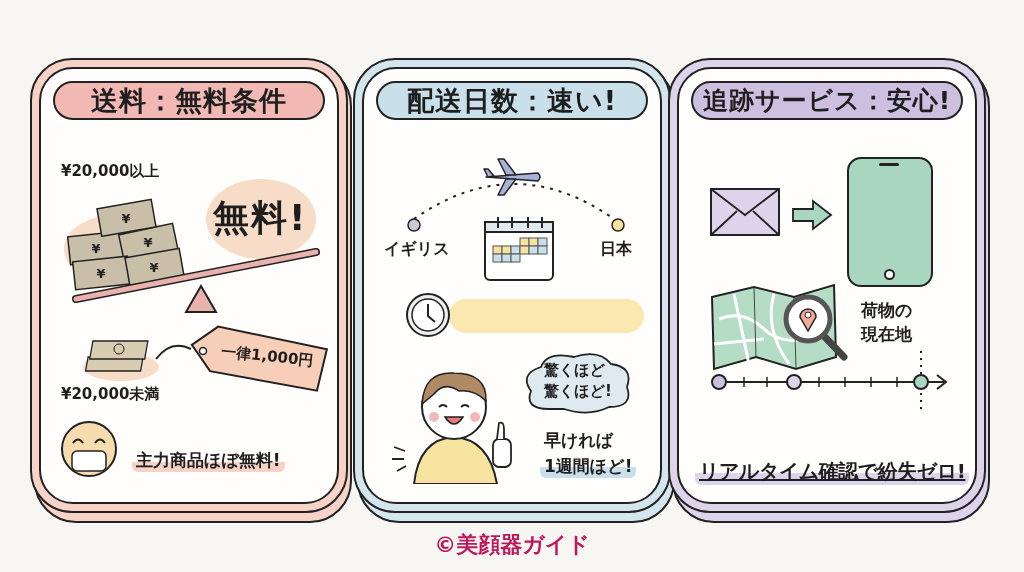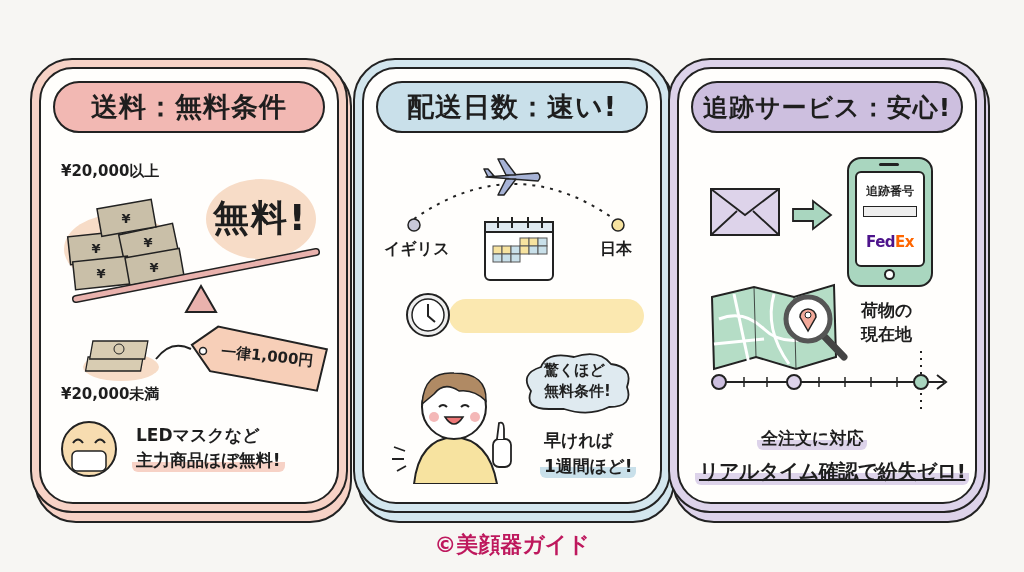--- a/index.html
+++ b/index.html
@@ -17,21 +17,21 @@
   }
   .card {
     position: absolute; left: 0; top: 0; right: 0; bottom: 0;
     border: 2.5px solid #222; border-radius: 42px; padding: 7px;
   }
   .card-inner {
     width: 100%; height: 100%; background: #fffefc;
     border: 2.5px solid #222; border-radius: 34px; position: relative; overflow: hidden;
   }
   .title-pill {
-    position: absolute; left: 12px; right: 12px; top: 12px; height: 52px;
+    position: absolute; left: 12px; right: 12px; top: 12px; height: 39px;
     border: 2.5px solid #222; border-radius: 28px;
     display: flex; align-items: center; justify-content: center;
     font-size: 27px; font-weight: bold; letter-spacing: 1px;
   }
   .abs { position: absolute; }
   .txt { font-weight: bold; }
   .hl { border-radius: 6px; padding: 0 4px; }
   .footer {
     position: absolute; left: 0; right: 0; top: 530px; text-align: center;
     font-size: 22px; font-weight: bold; color: #be185d;
@@ -91,21 +91,20 @@
       </svg>
       <div class="abs txt" style="left:180px;top:278px;font-size:15px;transform:rotate(6deg);">一律1,000円</div>
 
       <div class="abs txt" style="left:20px;top:316px;font-size:15px;">¥20,000未満</div>
 
       <svg class="abs" style="left:18px;top:350px;" width="60" height="60">
         <circle cx="30" cy="30" r="27" fill="#f7dcb0" stroke="#222" stroke-width="2"></circle>
         <path d="M14 24 Q19 17 24 24 M36 24 Q41 17 46 24" stroke="#222" stroke-width="2" fill="none"></path>
         <rect x="13" y="32" width="34" height="20" rx="5" fill="#fff" stroke="#222" stroke-width="1.5"></rect>
       </svg>
-      <div class="abs txt" style="left:95px;top:355px;font-size:17px;">LEDマスクなど</div>
       <div class="abs txt hl" style="left:91px;top:380px;font-size:17px;background:linear-gradient(transparent 55%,#f7d2c6 55%);">主力商品ほぼ無料!</div>
     </div>
   </div>
 </div>
 
 <div class="card-stack" style="left:353px;">
   <div class="card-back" style="background:#d3e6ee;"></div>
   <div class="card" style="background:#d3e6ee;">
     <div class="card-inner">
       <div class="title-pill" style="background:#c9e0ea;">配送日数：速い!</div>
@@ -151,21 +150,21 @@
       <svg class="abs" style="left:40px;top:222px;" width="48" height="48">
         <circle cx="24" cy="24" r="21" fill="#eee" stroke="#222" stroke-width="2"></circle>
         <circle cx="24" cy="24" r="16" fill="#fff" stroke="#222" stroke-width="1.5"></circle>
         <path d="M24 13 L24 25 L31 31" stroke="#222" stroke-width="2" fill="none"></path>
       </svg>
 
       <svg class="abs" style="left:155px;top:280px;" width="120" height="70">
         <path d="M30 60 Q5 60 12 42 Q0 25 22 18 Q28 2 55 8 Q80 0 92 15 Q115 18 108 38 Q115 58 90 58 Q70 68 45 60 Z" fill="#dfeaf0" stroke="#222" stroke-width="1.8"></path>
       </svg>
       <div class="abs txt" style="left:180px;top:292px;font-size:15px;">驚くほど</div>
-      <div class="abs txt" style="left:180px;top:313px;font-size:15px;">無料条件!</div>
+      <div class="abs txt" style="left:180px;top:313px;font-size:15px;">驚くほど!</div>
 
       <svg class="abs" style="left:25px;top:290px;" width="140" height="125">
         <path d="M25 125 Q30 80 65 78 Q100 80 108 125 Z" fill="#f7e3a0" stroke="#222" stroke-width="2"></path>
         <circle cx="65" cy="48" r="32" fill="#fff" stroke="#222" stroke-width="2"></circle>
         <path d="M33 45 Q35 12 65 14 Q98 14 97 42 Q85 30 70 32 Q55 22 45 35 Z" fill="#b08a64" stroke="#222" stroke-width="1.5"></path>
         <path d="M50 48 Q54 44 58 48 M72 48 Q76 44 80 48" stroke="#222" stroke-width="2" fill="none"></path>
         <path d="M56 58 Q65 72 74 58 Z" fill="#e77" stroke="#222" stroke-width="1.5"></path>
         <circle cx="45" cy="58" r="5" fill="#f4b8b8"></circle>
           <circle cx="86" cy="58" r="5" fill="#f4b8b8"></circle>
         <rect x="104" y="80" width="18" height="28" rx="6" fill="#fff" stroke="#222" stroke-width="1.8"></rect>
@@ -192,27 +191,20 @@
         <rect x="2" y="2" width="68" height="46" fill="#ddd3ea" stroke="#222" stroke-width="2"></rect>
         <path d="M2 2 L36 28 L70 2 M2 48 L28 24 M70 48 L44 24" stroke="#222" stroke-width="1.8" fill="none"></path>
       </svg>
 
       <svg class="abs" style="left:112px;top:130px;" width="42" height="32">
         <path d="M2 10 L22 10 L22 2 L40 16 L22 30 L22 22 L2 22 Z" fill="#a9d6bf" stroke="#222" stroke-width="1.8"></path>
       </svg>
 
       <div class="abs" style="left:168px;top:88px;width:86px;height:130px;border:2.5px solid #222;border-radius:14px;background:#a9d6bf;">
         <div class="abs" style="left:30px;top:4px;width:20px;height:3px;background:#222;border-radius:2px;"></div>
-        <div class="abs" style="left:6px;top:12px;width:70px;height:96px;background:#fff;border:2px solid #222;border-radius:6px;">
-          <div class="abs txt" style="left:0;right:0;top:10px;text-align:center;font-size:12px;">追跡番号</div>
-          <div class="abs" style="left:6px;right:6px;top:33px;height:11px;border:1.5px solid #222;background:#eee;"></div>
-          <div class="abs" style="left:0;right:0;top:60px;text-align:center;font-size:15px;font-weight:bold;letter-spacing:-0.5px;">
-            <span style="color:#4d148c;">Fed</span><span style="color:#ff6600;">Ex</span>
-          </div>
-        </div>
         <div class="abs" style="left:35px;top:110px;width:11px;height:11px;border:2px solid #222;border-radius:50%;background:#fff;"></div>
       </div>
 
       <svg class="abs" style="left:25px;top:210px;" width="150" height="95">
         <path d="M8 18 L50 8 L90 18 L130 6 L132 78 L92 90 L52 78 L10 90 Z" fill="#b5ddc6" stroke="#222" stroke-width="2"></path>
         <g stroke="#fff" stroke-width="3" fill="none">
           <path d="M15 40 Q40 30 60 50 Q80 70 120 55"></path>
             <path d="M30 15 L45 85"></path>
             <path d="M70 15 Q60 50 85 85"></path>
             <path d="M10 65 L60 60"></path>
@@ -239,19 +231,18 @@
             <line x1="120" y1="30" x2="120" y2="40"></line>
             <line x1="146" y1="30" x2="146" y2="40"></line>
             <line x1="172" y1="30" x2="172" y2="40"></line>
             <line x1="198" y1="30" x2="198" y2="40"></line>
           </g>
         <circle cx="20" cy="35" r="7" fill="#cdbfdf" stroke="#222" stroke-width="2"></circle>
         <circle cx="95" cy="35" r="7" fill="#ddd3ea" stroke="#222" stroke-width="2"></circle>
         <circle cx="222" cy="35" r="7" fill="#a9d6bf" stroke="#222" stroke-width="2"></circle>
       </svg>
 
-      <div class="abs txt hl" style="left:78px;top:358px;font-size:17px;background:linear-gradient(transparent 55%,#ddd3ea 55%);">全注文に対応</div>
       <div class="abs txt hl" style="left:16px;top:389px;font-size:20px;letter-spacing:-0.5px;background:linear-gradient(transparent 55%,#ddd3ea 55%);text-decoration:underline;">リアルタイム確認で紛失ゼロ!</div>
     </div>
   </div>
 </div>
 
 <div class="footer">©美顔器ガイド</div>
 
 </body></html>

